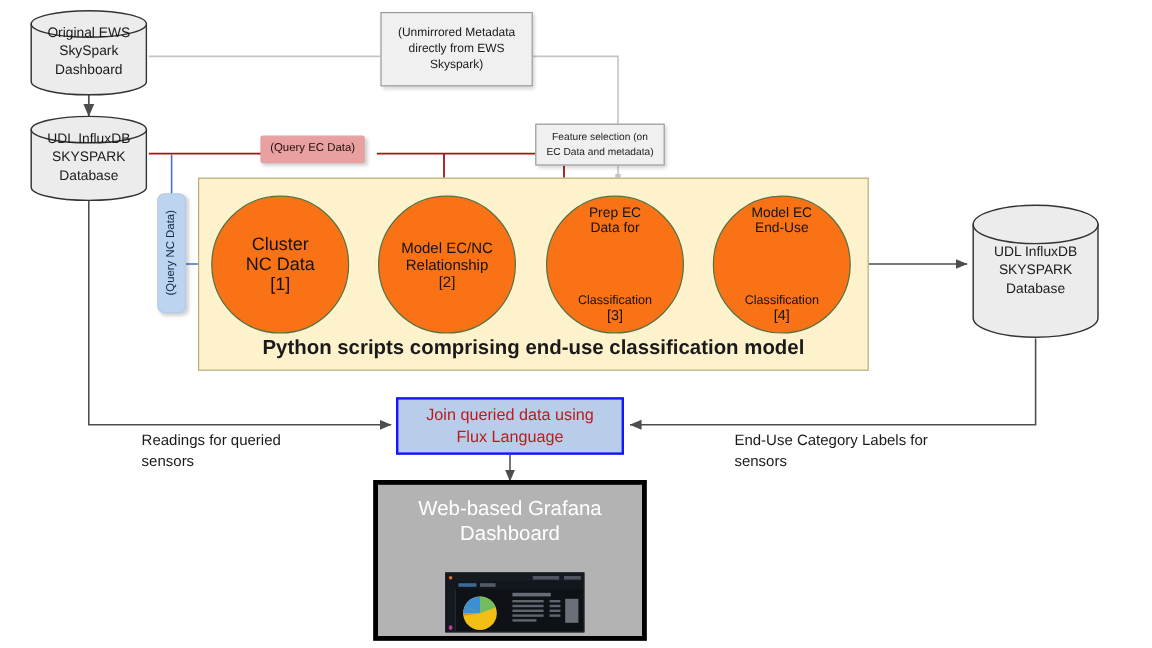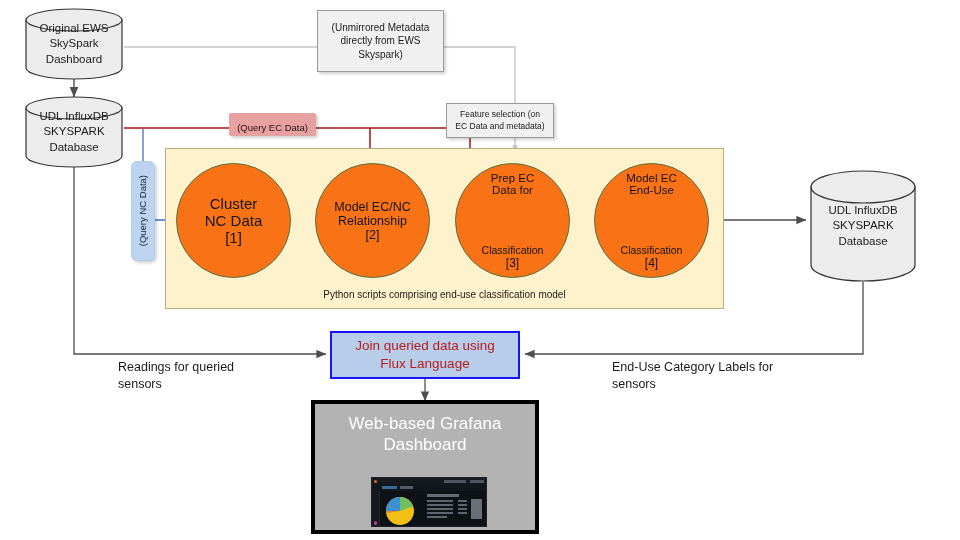--- a/index.html
+++ b/index.html
@@ -291,30 +291,30 @@
     <span>(Unmirrored Metadata
 directly from EWS
 Skyspark)</span>
   </div>
 
   <div class="node box box-gray" style="left:446px; top:103px; width:108px; height:35px; font-size:8.5px; padding:2px 4px;">
     <span>Feature selection (on
 EC Data and metadata)</span>
   </div>
 
-  <div class="node box box-red" style="left:229px; top:113px; width:87px; height:23px; font-size:9.5px;align-items:flex-end;">
+  <div class="node box box-red" style="left:217px; top:113px; width:87px; height:23px; font-size:9.5px;">
     <span>(Query EC Data)</span>
   </div>
 
   <div class="node box box-blue-vert" style="left:131px; top:161px; width:24px; height:100px; font-size:9.5px;">
     <span class="vtext">(Query NC Data)</span>
   </div>
 
   <div class="node container-yellow" style="left:165px; top:148px; width:559px; height:161px;">
-    <div class="container-caption" style="font-size:10px;">Python scripts comprising end-use classification model</div>
+    <div class="container-caption" style="font-size:17px;font-weight:bold;">Python scripts comprising end-use classification model</div>
   </div>
 
   <div class="node circle" style="left:176px; top:163px; width:115px; height:115px; font-size:15px;">
     <span class="c-lines">
       <span class="c-l1">Cluster</span>
       <span class="c-l2">NC Data</span>
       <span class="c-idx">[1]</span>
     </span>
   </div>
 

